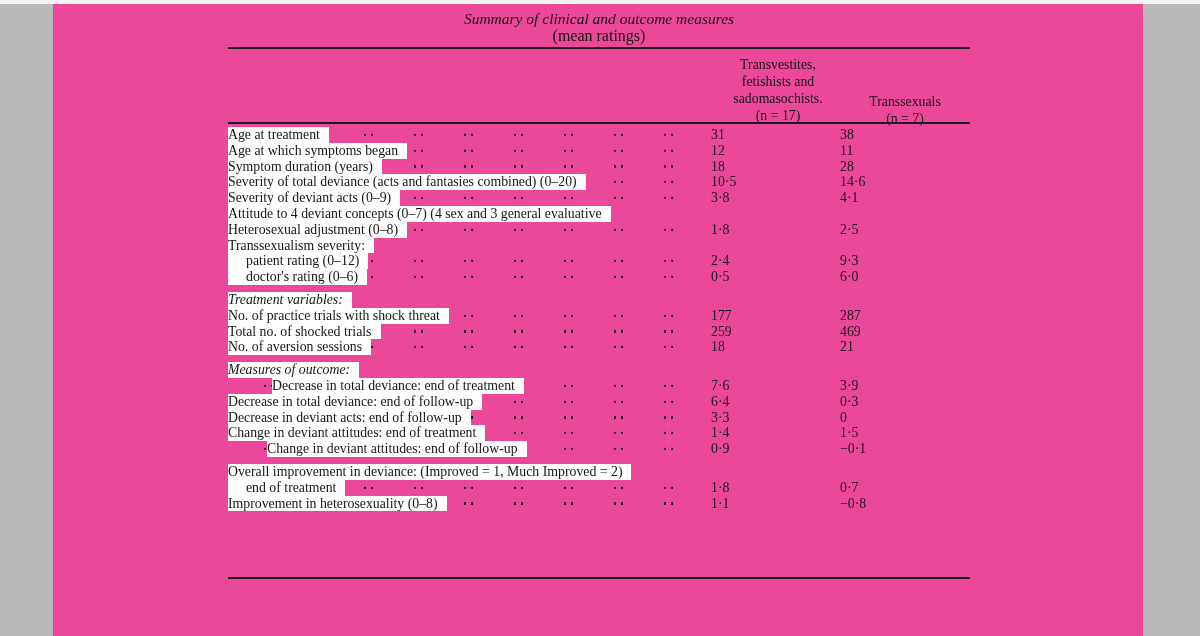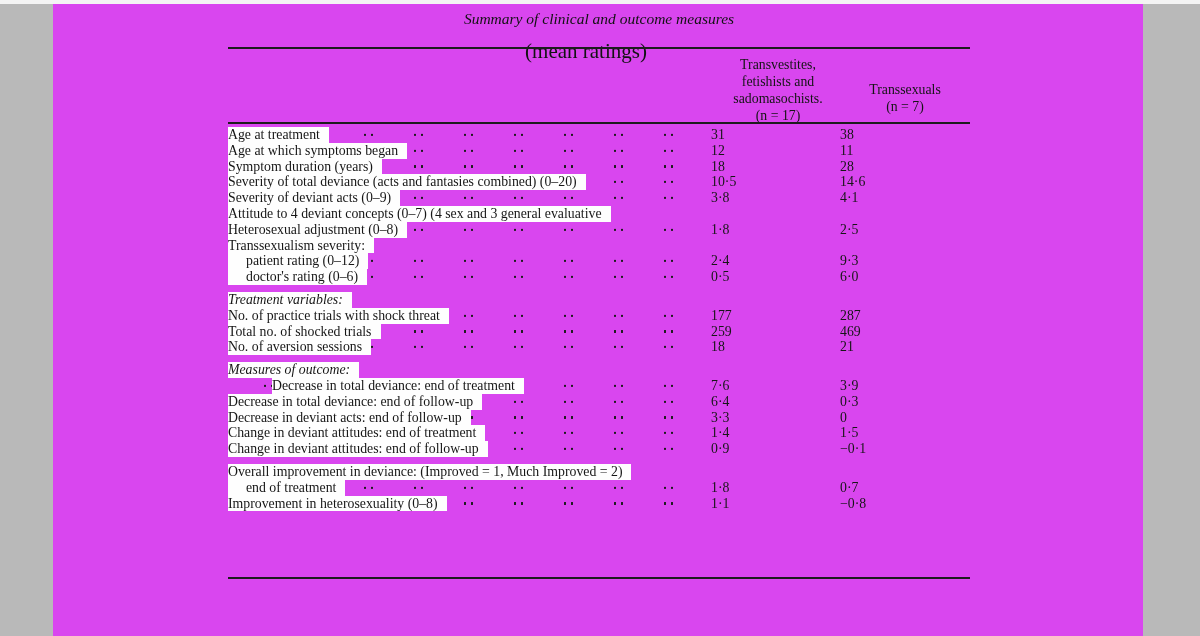--- a/index.html
+++ b/index.html
@@ -8,52 +8,52 @@
     background:#b9b9b9;
     font-family:"Liberation Serif","DejaVu Serif",serif;
     color:#161616;
   }
   .top-strip{
     position:absolute;left:0;top:0;width:1200px;height:4px;
     background:#f4f4f4;z-index:5;
   }
   .page{
     position:absolute;left:53px;top:4px;width:1090px;height:632px;
-    background:#d946ef;
+    background:#ec4899;
   }
   
   .table-label-clip{
     position:absolute;left:512px;top:-4px;width:160px;height:8px;
     overflow:hidden;
   }
   .table-label-clip span{
     position:relative;top:-9px;display:block;text-align:center;
     font-size:13px;letter-spacing:5px;font-weight:bold;color:#1a1a1a;
   }
   .doc-title{
     position:absolute;left:175px;top:6px;width:742px;
     text-align:center;font-style:italic;font-size:15.5px;color:#121212;
   }
   .doc-subtitle{
-    position:absolute;left:162px;top:23px;width:742px;
-    text-align:center;font-size:21px;color:#121212;margin-top:12px;
+    position:absolute;left:175px;top:23px;width:742px;
+    text-align:center;font-size:16px;color:#121212;
   }
   .table{
     position:absolute;left:175px;top:43px;width:742px;height:545px;
   }
   .rule{position:absolute;left:0;width:742px;background:#1c1c1c;}
   .rule.top{top:0;height:2px;}
   .rule.mid{top:75px;height:2px;}
   .rule.bottom{height:2px;}
   .colhead{
     position:absolute;text-align:center;font-size:13.8px;line-height:17px;
     white-space:pre-line;color:#141414;
   }
   .colhead.g1{left:460px;top:9px;width:180px;}
-  .colhead.g2{left:597px;top:34px;width:160px;}
+  .colhead.g2{left:597px;top:46px;width:160px;}
   .rows{position:absolute;left:0;top:80px;width:742px;}
   .row{position:relative;height:15.8px;font-size:13.8px;line-height:15.8px;}
   .row.gap{margin-top:7px;}
   .dot-leader{
     position:absolute;left:0;top:0;width:466px;height:100%;
     background-image:
       radial-gradient(circle, #1c1c1c 1.1px, rgba(0,0,0,0) 1.5px),
       radial-gradient(circle, #1c1c1c 1.1px, rgba(0,0,0,0) 1.5px);
     background-size:50px 100%,50px 100%;
     background-position:12px 62%,19px 62%;
@@ -110,21 +110,21 @@
         <div class="row"><div class="dot-leader"></div><span class="row-label" style="padding-left: 18px;">doctor's rating (0–6)</span><span class="val v1">0·5</span><span class="val v2">6·0</span></div>
         <div class="row italic gap"><span class="row-label" style="padding-left: 0px;">Treatment variables:</span></div>
         <div class="row"><div class="dot-leader"></div><span class="row-label" style="padding-left: 0px;">No. of practice trials with shock threat</span><span class="val v1">177</span><span class="val v2">287</span></div>
         <div class="row"><div class="dot-leader"></div><span class="row-label" style="padding-left: 0px;">Total no. of shocked trials</span><span class="val v1">259</span><span class="val v2">469</span></div>
         <div class="row"><div class="dot-leader"></div><span class="row-label" style="padding-left: 0px;">No. of aversion sessions</span><span class="val v1">18</span><span class="val v2">21</span></div>
         <div class="row italic gap"><span class="row-label" style="padding-left: 0px;">Measures of outcome:</span></div>
         <div class="row"><div class="dot-leader"></div><span class="row-label" style="padding-left: 0px; margin-left: 44px;">Decrease in total deviance: end of treatment</span><span class="val v1">7·6</span><span class="val v2">3·9</span></div>
         <div class="row"><div class="dot-leader"></div><span class="row-label" style="padding-left: 0px;">Decrease in total deviance: end of follow-up</span><span class="val v1">6·4</span><span class="val v2">0·3</span></div>
         <div class="row"><div class="dot-leader"></div><span class="row-label" style="padding-left: 0px;">Decrease in deviant acts: end of follow-up</span><span class="val v1">3·3</span><span class="val v2">0</span></div>
         <div class="row"><div class="dot-leader"></div><span class="row-label" style="padding-left: 0px;">Change in deviant attitudes: end of treatment</span><span class="val v1">1·4</span><span class="val v2">1·5</span></div>
-        <div class="row"><div class="dot-leader"></div><span class="row-label" style="padding-left: 0px;">Change in deviant attitudes: end of follow-up</span><span class="val v1">0·9</span><span class="val v2">−0·1</span></div>
+        <div class="row"><div class="dot-leader"></div><span class="row-label" style="padding-left: 0px; margin-left: 39px;">Change in deviant attitudes: end of follow-up</span><span class="val v1">0·9</span><span class="val v2">−0·1</span></div>
         <div class="row gap"><span class="row-label" style="padding-left: 0px;">Overall improvement in deviance: (Improved = 1, Much Improved = 2)</span></div>
         <div class="row"><div class="dot-leader"></div><span class="row-label" style="padding-left: 18px;">end of treatment</span><span class="val v1">1·8</span><span class="val v2">0·7</span></div>
         <div class="row"><div class="dot-leader"></div><span class="row-label" style="padding-left: 0px;">Improvement in heterosexuality (0–8)</span><span class="val v1">1·1</span><span class="val v2">−0·8</span></div>
       </div>
 
     <div class="rule bottom" id="bottom-rule" style="top: 529.516px;"></div>
   </div>
 </div>
 
 </body></html>

